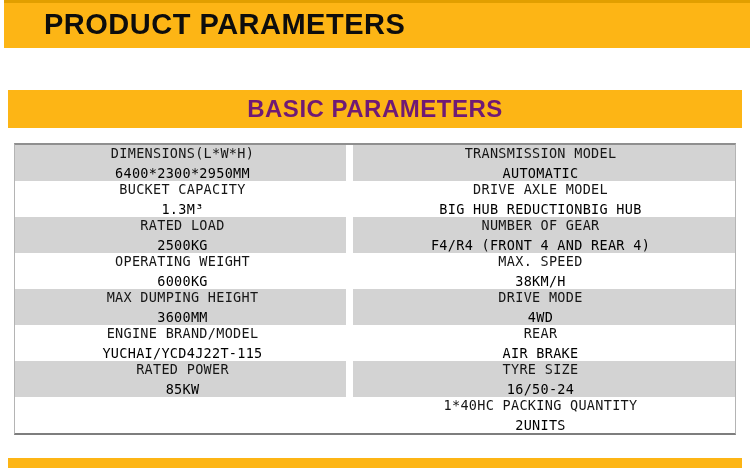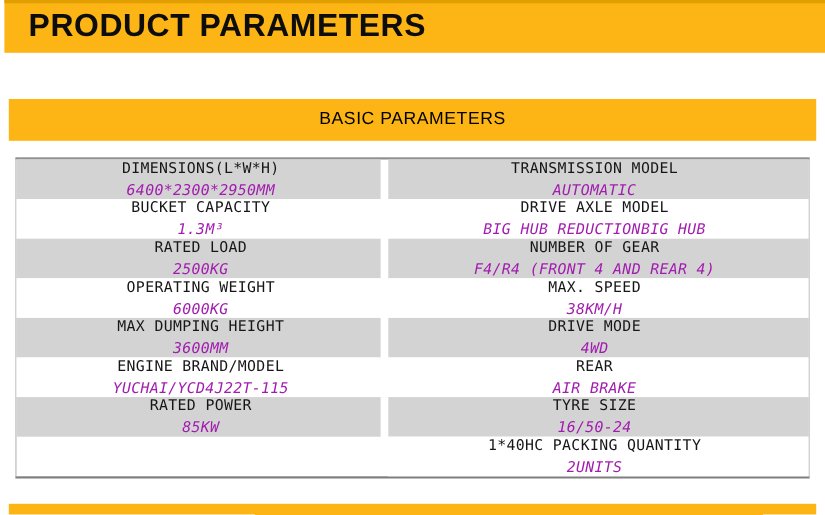--- a/index.html
+++ b/index.html
@@ -11,42 +11,42 @@
     font-family:"Liberation Sans",sans-serif;
     color:var(--text,#121212);
   }
   
   .banner-main{
     position:relative;
     margin-left:4px;
     height:48px;
     background:var(--yellow,#FDB515);
     display:flex;align-items:center;
-    padding-left:22px;
+    padding-left:40px;
     box-sizing:border-box;
   }
   .banner-main::before{
     content:"";
     position:absolute;left:0;top:0;right:0;height:3px;
     background:var(--yellow-edge,#E19F00);
   }
   .banner-main-text{
     font-size:29px;font-weight:bold;letter-spacing:.5px;
     color:#0d0d0d;white-space:nowrap;
   }
   
   .banner-sub{
     margin:42px 8px 0 8px;
     height:38px;
     background:var(--yellow,#FDB515);
     display:flex;align-items:center;justify-content:center;
   }
   .banner-sub-text{
-    font-size:16px;font-weight:normal;letter-spacing:.5px;
-    color:#000000;white-space:nowrap;
+    font-size:24px;font-weight:bold;letter-spacing:.5px;
+    color:#701a75;white-space:nowrap;
   }
   
   .tables{
     margin:15px 14px 0 14px;
     display:flex;gap:7px;
     border-top:2px solid var(--tborder,#8F8F8F);
     border-bottom:2px solid #7e7e7e;
     border-left:1px solid #b4b4b4;
     border-right:1px solid #b4b4b4;
     background:#ffffff;
@@ -62,21 +62,21 @@
     letter-spacing:.3px;
     white-space:nowrap;
     box-sizing:border-box;
     background:#ffffff;
     flex-direction:column;
   }
   .prow:nth-child(odd){background:var(--rowgray,#D3D3D3);}
   .ptable-left .prow{padding:0 13px 0 17px;}
   .ptable-right .prow{padding:0 14px 0 7px;}
   .plabel{color:#161616;}
-  .pvalue{color:#a21caf;text-align:center;font-style:italic;}
+  .pvalue{color:#000000;text-align:center;}
   
   .bottom-strip{
     position:absolute;left:8px;right:8px;bottom:0;height:10px;
     background:var(--yellow,#FDB515);
   }
 </style>
 </head>
 <body>
 
 <div class="page" style="--yellow: #FDB515; --yellow-edge: #E19F00; --rowgray: #D3D3D3; --tborder: #8F8F8F; --text: #121212;">

